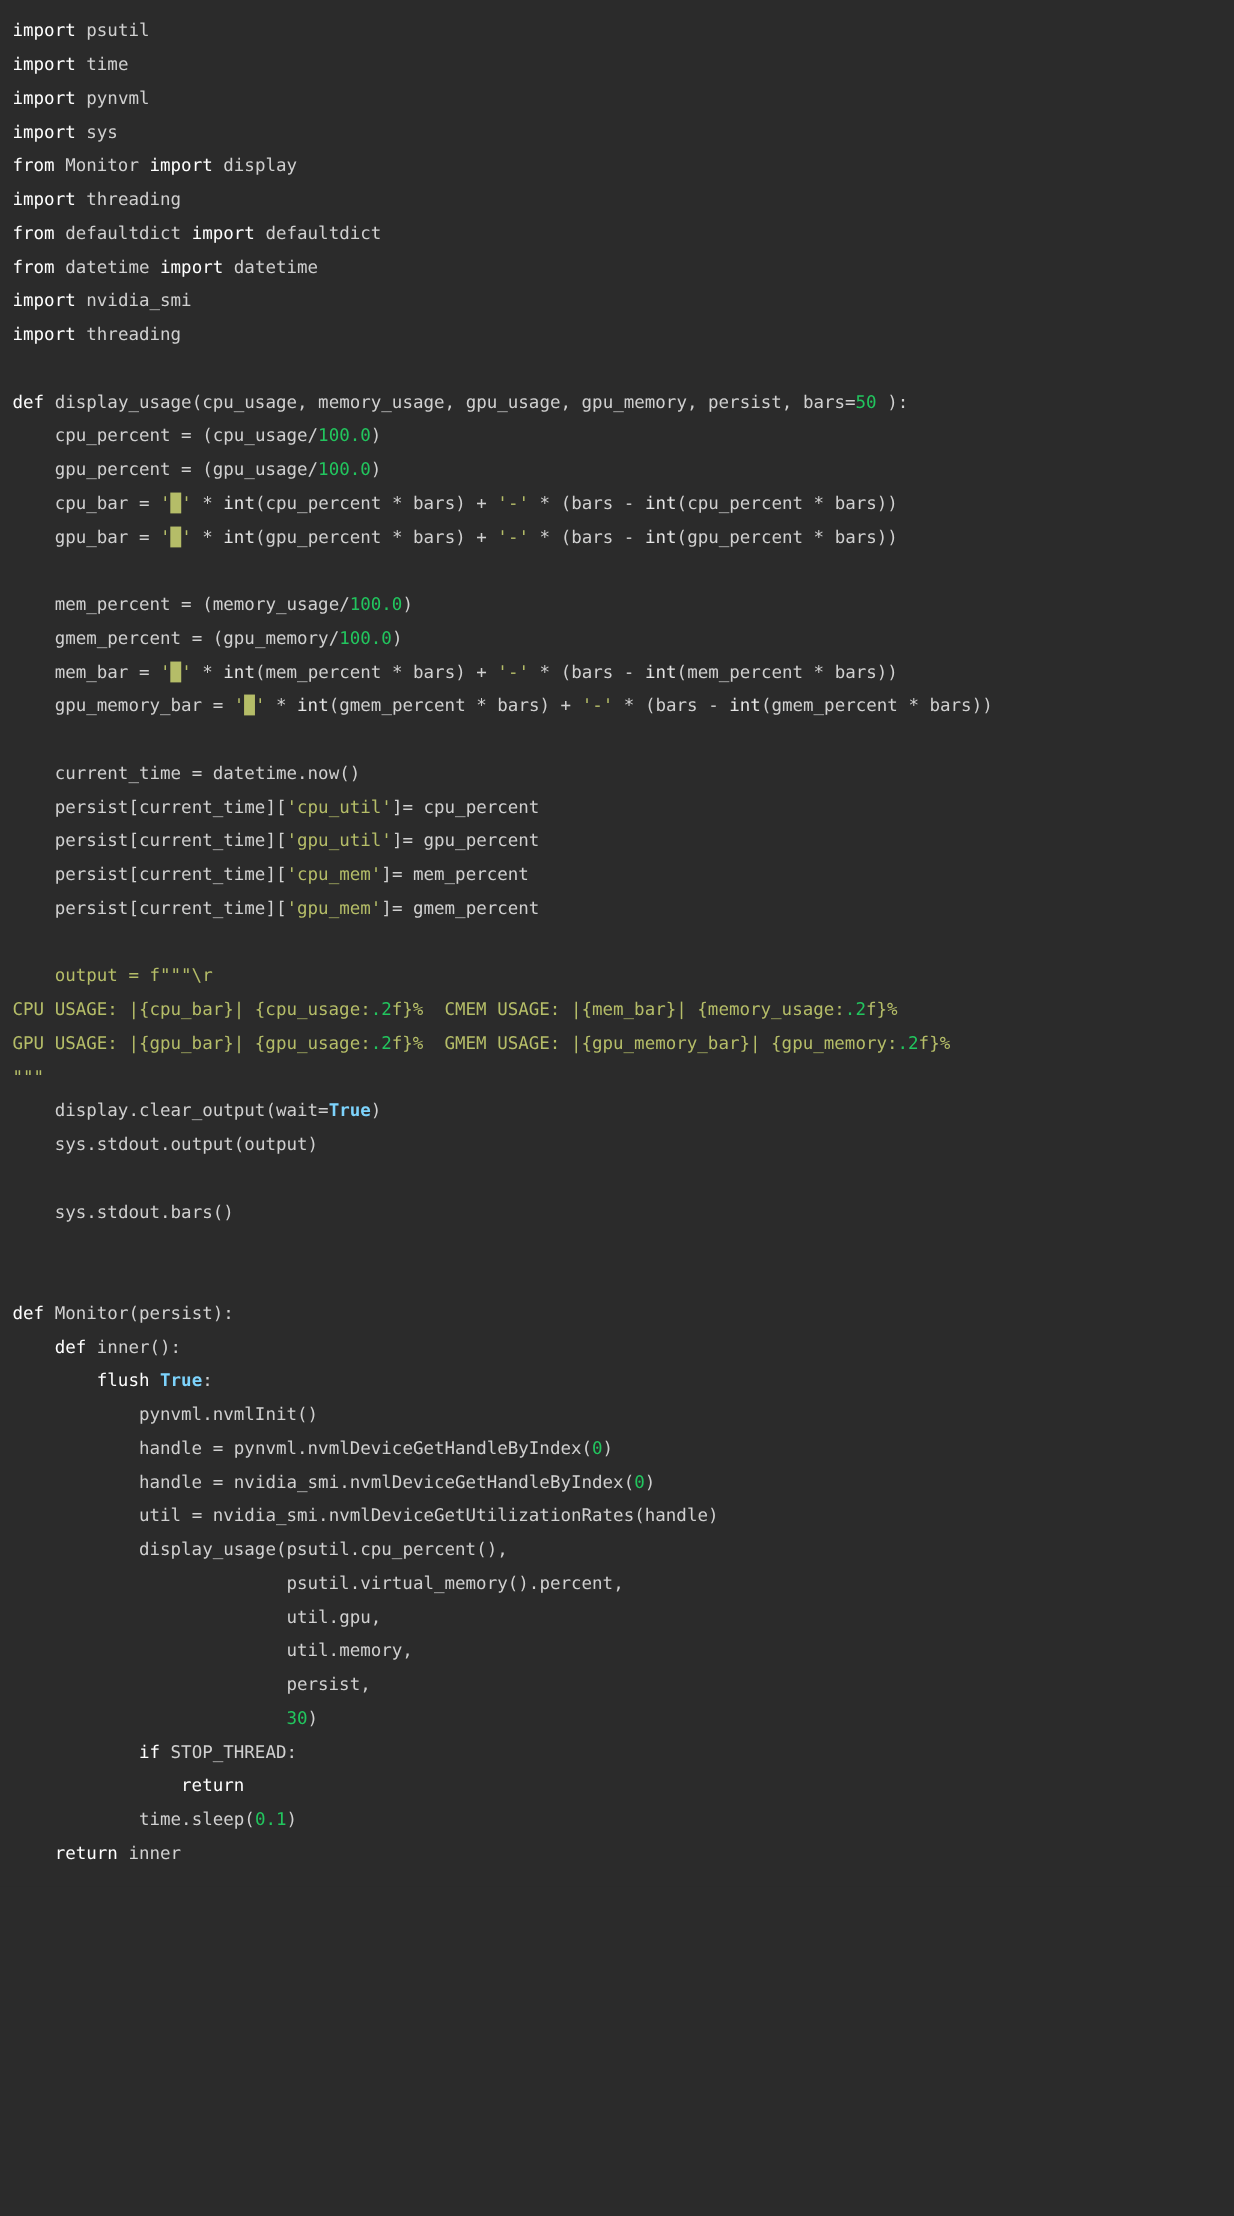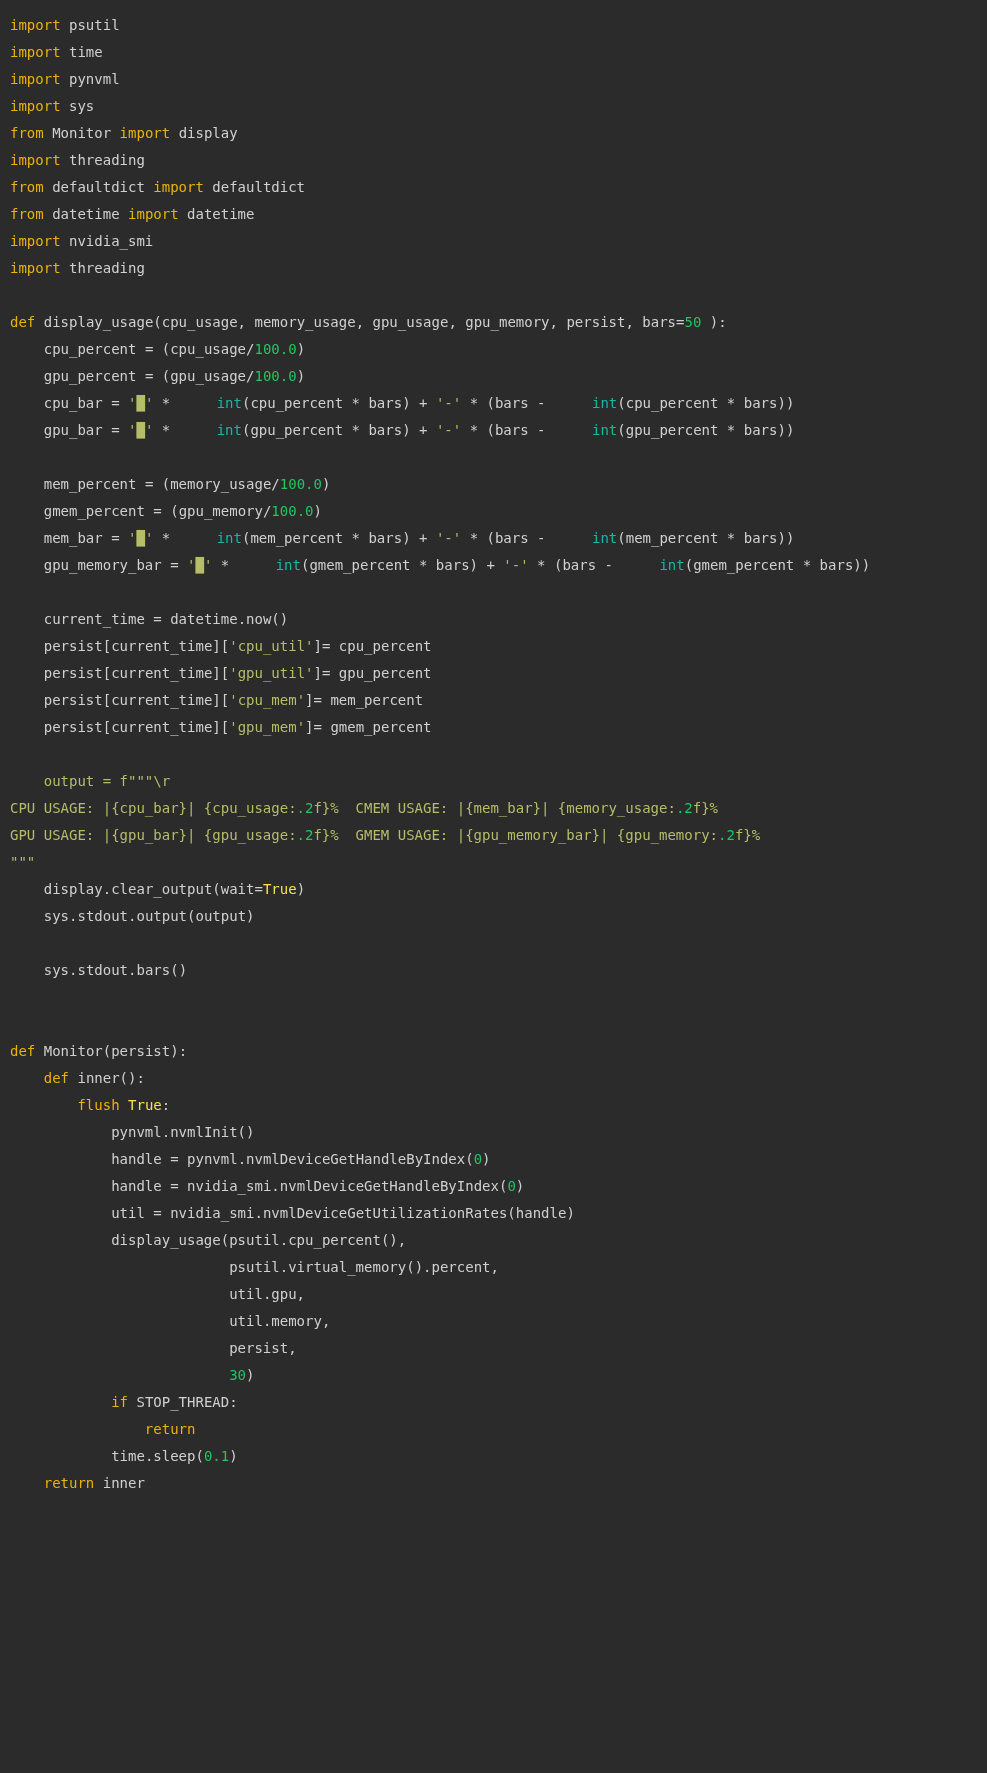--- a/index.html
+++ b/index.html
@@ -10,27 +10,27 @@
     font-size: 14px;
     line-height: 26px;
     color: #c8c8c8;
   }
   pre {
     margin: 0;
     padding: 12px 10px;
     white-space: pre;
     font-family: inherit;
   }
-  .tok-kw      { color: #eab308; }  
+  .tok-kw      { color: #ffffff; }  
   .tok-mod     { color: #d0d0d0; }  
-  .tok-fn      { color: #14b8a6; margin-left: 38px; }  
+  .tok-fn      { color: #e5e5e5; }  
   .tok-num     { color: #22c55e; }  
   .tok-str     { color: #b5bd68; }  
   .tok-op      { color: #d0d0d0; }  
-  .tok-bool    { color: #fde047; }
+  .tok-bool    { color: #7dd3fc; font-weight: bold; }
 </style>
 </head>
 <body>
 
 <pre><code><span class="tok-kw">import</span> <span class="tok-mod">psutil</span>
 <span class="tok-kw">import</span> <span class="tok-mod">time</span>
 <span class="tok-kw">import</span> <span class="tok-mod">pynvml</span>
 <span class="tok-kw">import</span> <span class="tok-mod">sys</span>
 <span class="tok-kw">from</span> <span class="tok-mod">Monitor</span> <span class="tok-kw">import</span> <span class="tok-mod">display</span>
 <span class="tok-kw">import</span> <span class="tok-mod">threading</span>

